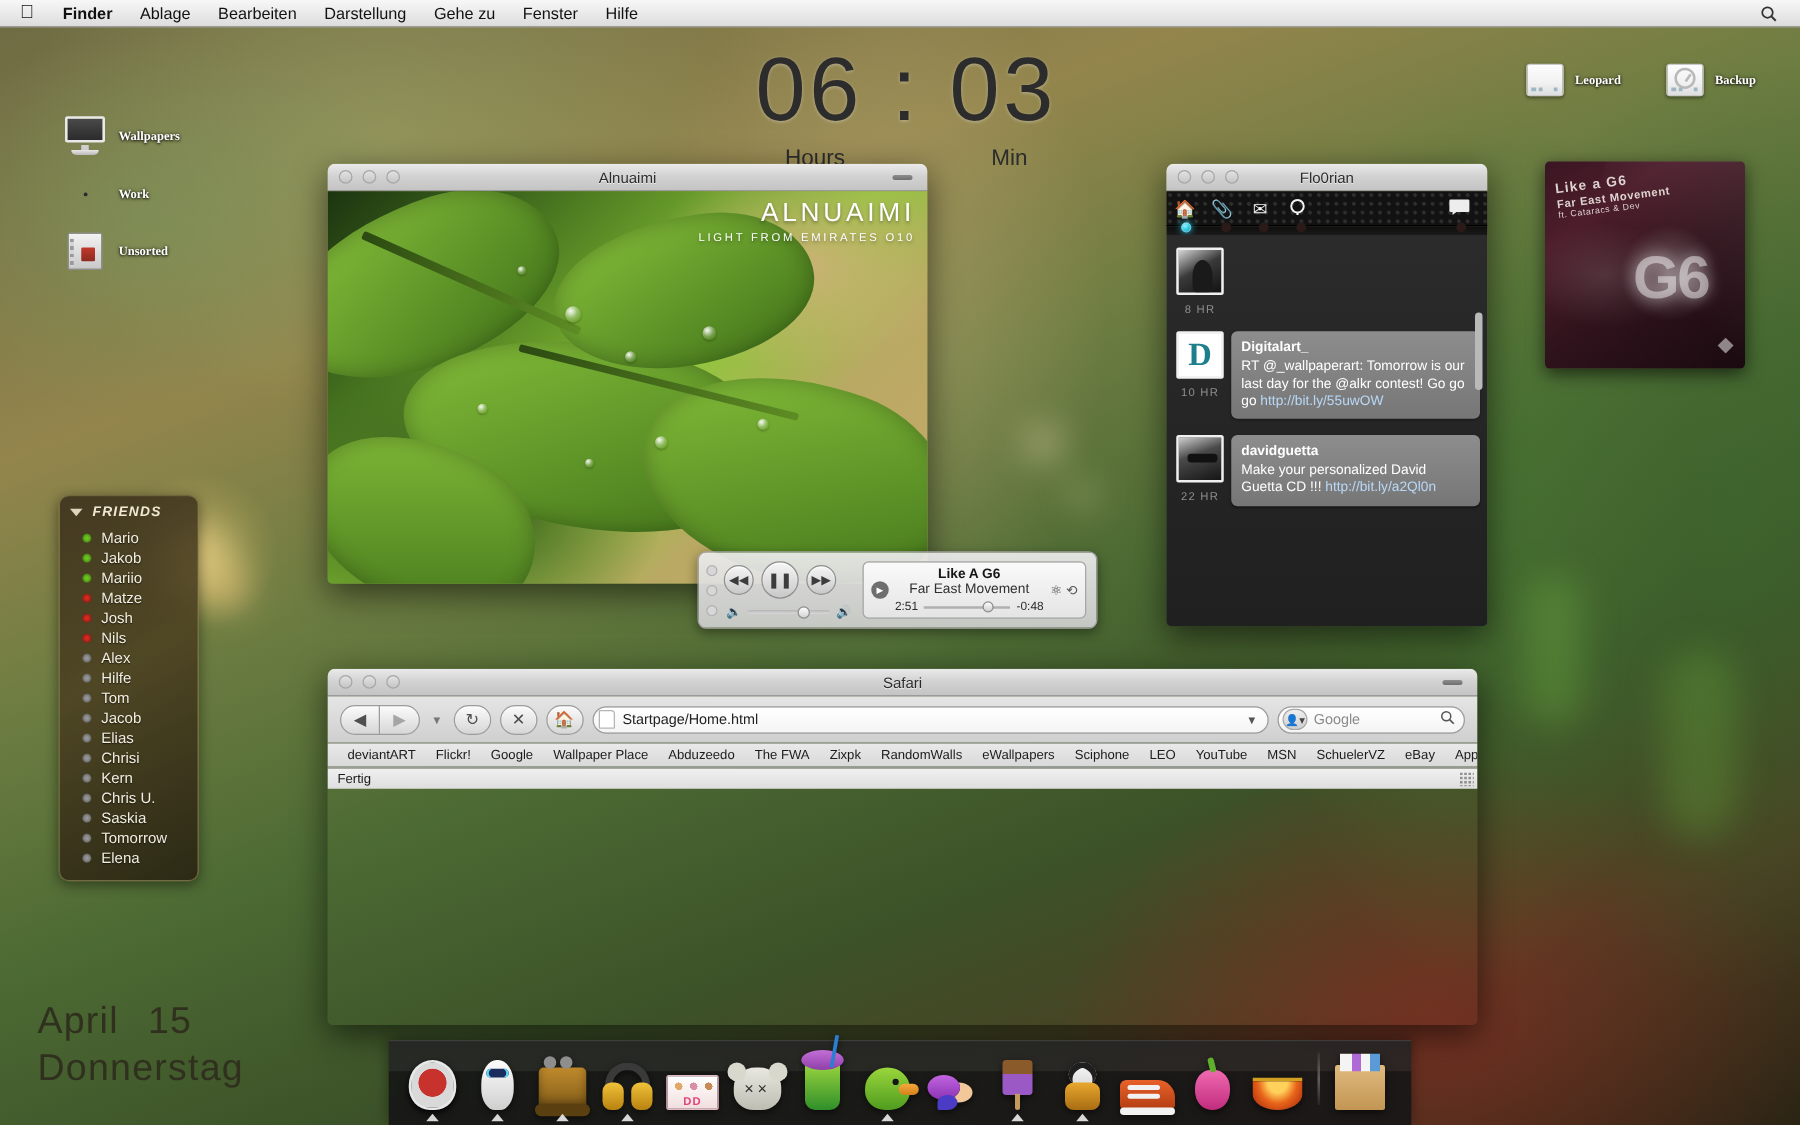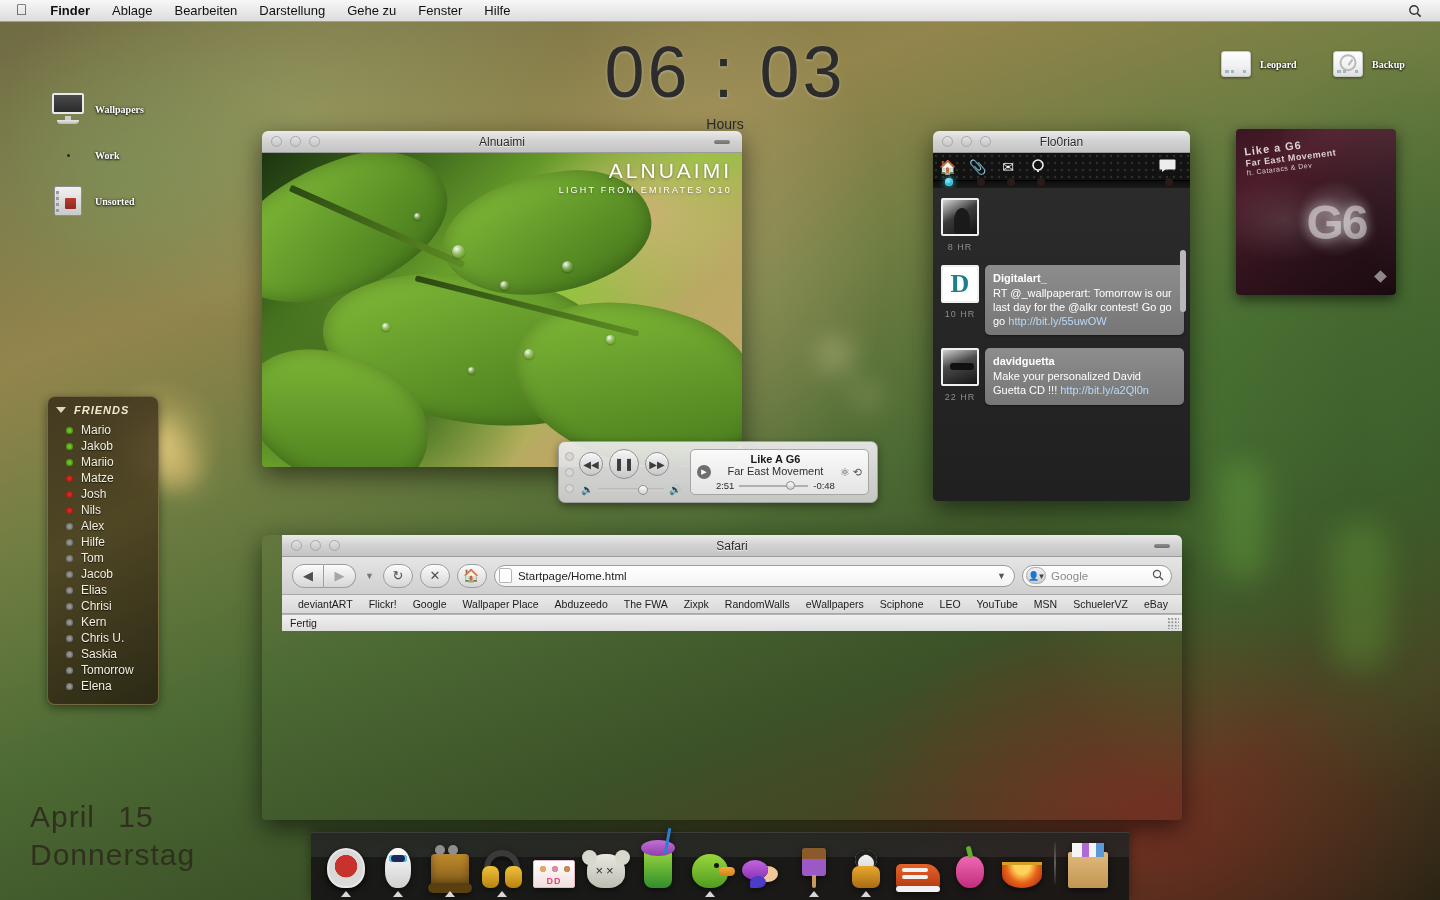--- a/index.html
+++ b/index.html
@@ -75,21 +75,21 @@
   .ic-drive .tm { position:absolute; left:50%; top:50%; transform:translate(-50%,-58%);
     width:17px; height:17px; border:2px solid #b9b9b9; border-radius:50%; }
   .ic-drive .tm:after{ content:''; position:absolute; left:6px; top:2px; width:2px;height:7px;
     background:#b9b9b9; transform-origin:bottom; transform:rotate(35deg); }
 
   
   .clock { position:absolute; left:600px; top:36px; width:250px; text-align:center;
     color:#2c2c2c; }
   .clock .time { font-size:72px; letter-spacing:3px; font-weight:400;
     text-shadow:0 1px 3px rgba(255,255,255,.35); line-height:1; }
-  .clock .labels { display:flex; justify-content:space-between; padding:8px 28px 0; font-size:14px; font-weight:300;flex-direction:column; }
+  .clock .labels { display:flex; justify-content:space-between; padding:8px 28px 0; font-size:18px; font-weight:300; }
 
   
   .datew { position:absolute; left:30px; top:800px; color:#30301e; }
   .datew .l1 { font-size:30px; font-weight:300; letter-spacing:1px; }
   .datew .l1 .d { font-size:30px; margin-left:14px; }
   .datew .l2 { font-size:30px; font-weight:300; letter-spacing:1px; margin-top:4px; }
 
   
   .friends { position:absolute; left:47px; top:396px; width:112px; padding:7px 0 10px;
     background:linear-gradient(150deg, rgba(58,48,28,.88), rgba(74,62,32,.86) 45%, rgba(40,34,18,.9));
@@ -162,21 +162,21 @@
   .tw-age { color:#8d8d8d; font-size:9px; letter-spacing:1px; margin-top:6px; text-align:center; }
   .bubble { flex:1; background:linear-gradient(180deg,#8d8d8d,#767676); border-radius:5px;
     padding:6px 8px 7px; color:#fff; font-size:11px; line-height:1.28;
     box-shadow:0 1px 2px rgba(0,0,0,.4); }
   .bubble .user { font-weight:bold; display:block; margin-bottom:1px; }
   .bubble a { color:#b9d8f7; text-decoration:none; }
   .tw-scroll { position:absolute; right:4px; top:62px; width:6px; height:62px;
     background:#b9b9b9; border-radius:3px; }
 
   
-  #win-safari { left:262px; top:535px; width:920px; height:285px;padding-left:20px; }
+  #win-safari { left:262px; top:535px; width:920px; height:285px; }
   .sf-toolbar { height:38px; background:linear-gradient(180deg,#e5e5e5,#cfcfcf);
     border-bottom:1px solid #a8a8a8; display:flex; align-items:center; padding:0 10px; gap:7px; }
   .sf-btn { height:24px; border:1px solid #9d9d9d; border-radius:13px;
     background:linear-gradient(180deg,#fbfbfb,#d6d6d6); display:flex; align-items:center;
     justify-content:center; color:#4f4f4f; font-size:13px; box-shadow:0 1px 1px rgba(255,255,255,.7) inset; }
   .navpair { display:flex; }
   .navpair .sf-btn { width:32px; border-radius:13px 0 0 13px; }
   .navpair .sf-btn+.sf-btn { border-radius:0 13px 13px 0; border-left:none; color:#a5a5a5; }
   .sf-btn.circ { width:30px; border-radius:15px; }
   .dropcaret { color:#777; font-size:9px; margin:0 2px; }

